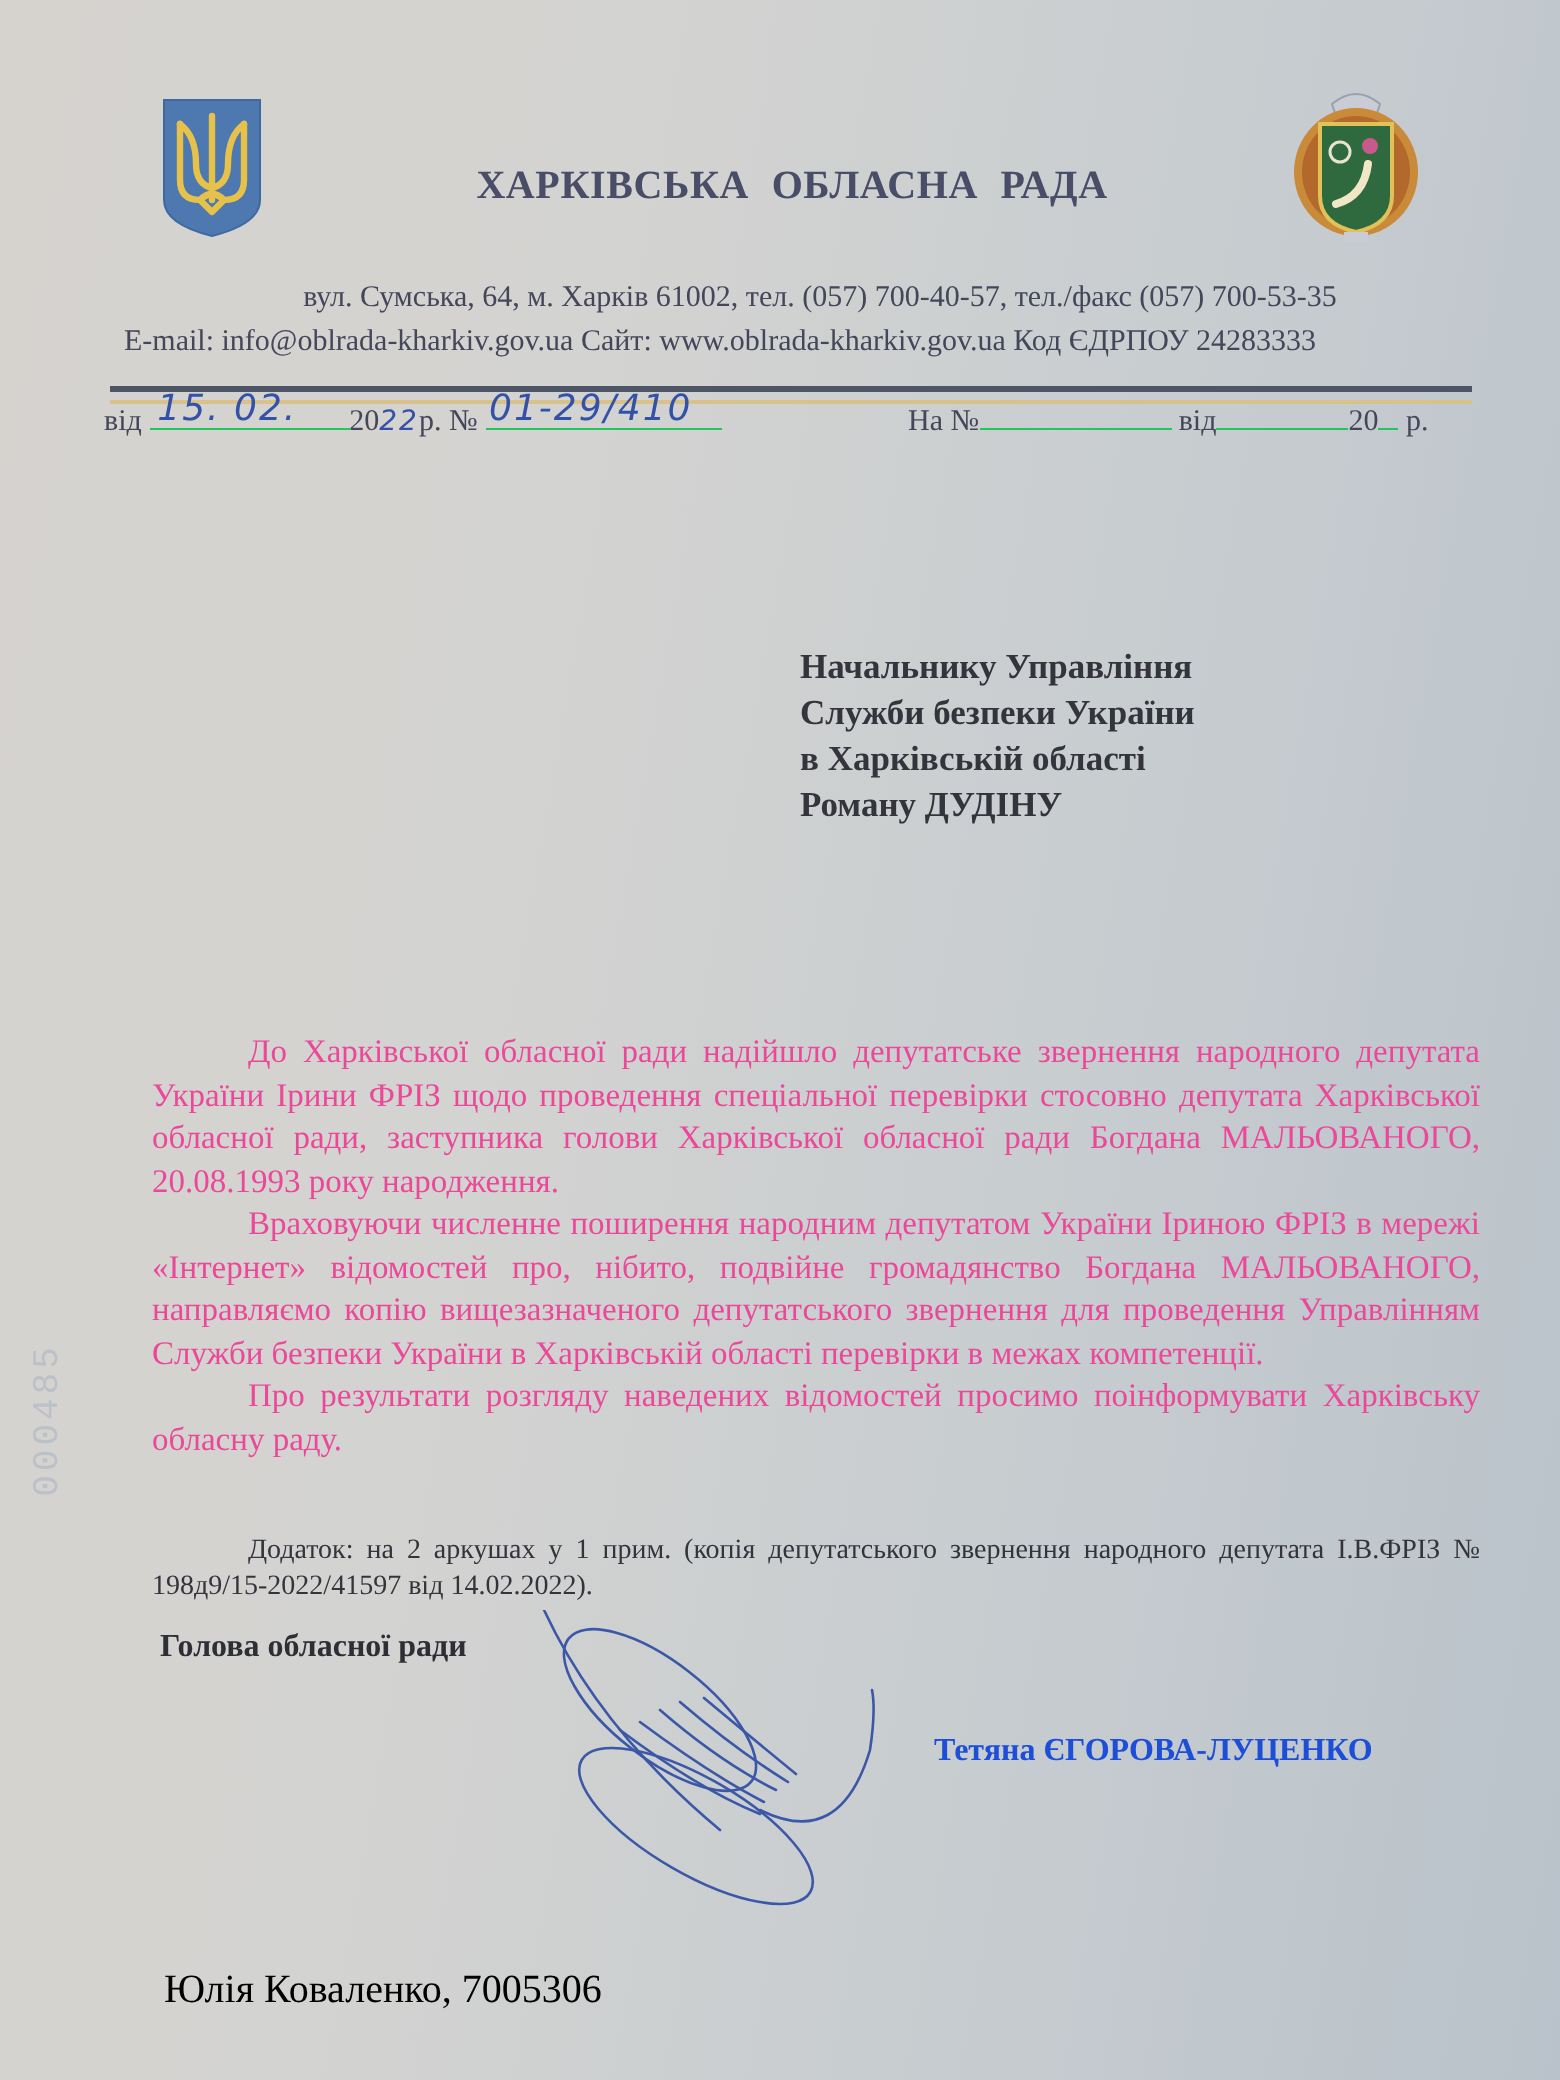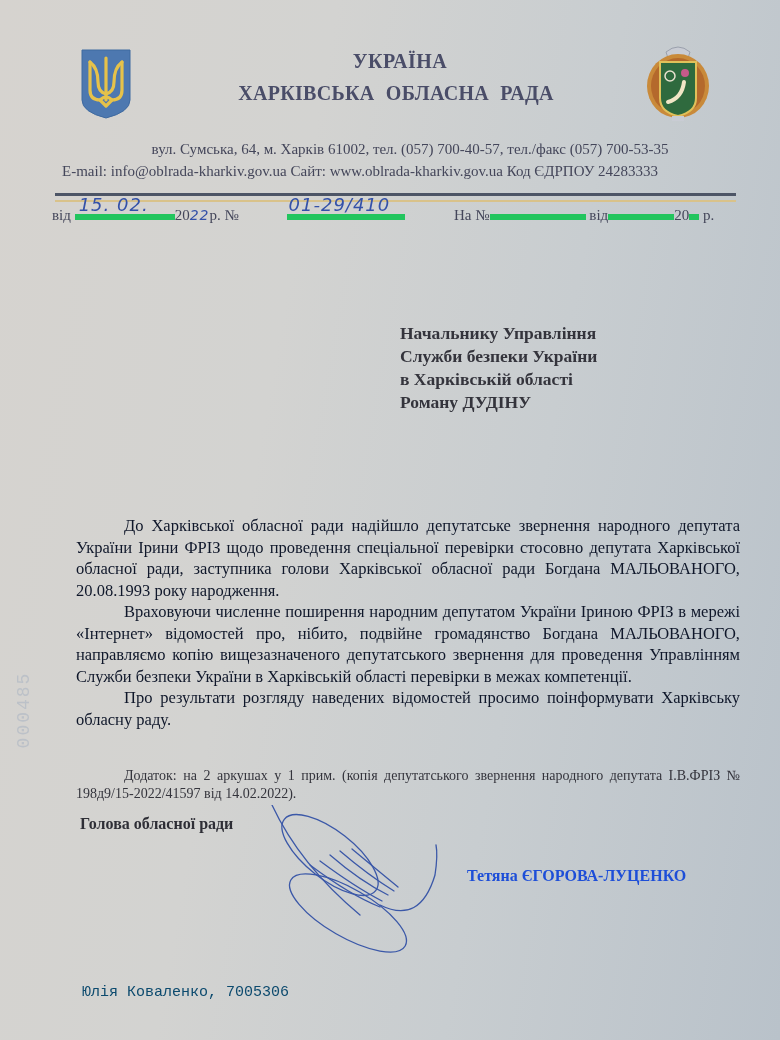--- a/index.html
+++ b/index.html
@@ -14,49 +14,48 @@
     .emblem-ua { left: 80px; top: 48px; width: 52px; height: 72px; }
     .emblem-kh { left: 644px; top: 42px; width: 68px; height: 80px; }
     .org-country { left: 0; width: 780px; top: 50px; text-align: center; font-weight: bold; font-size: 20px; color: #4a4d68; letter-spacing: 0.5px; padding-left: 20px; box-sizing: border-box;}
     .org-name { left: 0; width: 780px; top: 82px; text-align: center; font-weight: bold; font-size: 20px; color: #4a4d68; word-spacing: 6px; letter-spacing: 0.3px; padding-left: 12px; box-sizing: border-box;}
     .address { left: 0; width: 780px; top: 141px; text-align: center; font-size: 15px; color: #44465a; padding-left: 40px; box-sizing: border-box;}
     .contacts { left: 62px; top: 163px; font-size: 15px; color: #44465a; white-space: nowrap; }
     .rule-dark { left: 55px; top: 193px; width: 681px; height: 3px; background: #4d5566; }
     .rule-gold { left: 55px; top: 200px; width: 681px; height: 2px; background: #d9c28a; }
     .refline { top: 200px; font-size: 15px; color: #44465a; white-space: nowrap; }
     .hand { font-family: "DejaVu Sans", sans-serif; font-style: italic; color: #3451a8; font-size: 18px; letter-spacing: 1px; }
-    .blank { display: inline-block; border-bottom: 6px solid #22c55e; height: 14px; vertical-align: baseline; }
+    .blank { display: inline-block; border-bottom: 1px solid #22c55e; height: 14px; vertical-align: baseline; }
     .addressee { left: 400px; top: 322px; font-family: "Liberation Serif", serif; font-weight: bold; font-size: 17.5px; line-height: 23px; color: #34343c; }
     .salutation { left: 0; width: 780px; top: 474px; text-align: center; font-weight: bold; font-size: 16px; color: #2e2e36; padding-left: 28px; box-sizing: border-box;}
-    .body-text { left: 76px; width: 664px; top: 515px; font-size: 16.5px; line-height: 21.5px; text-align: justify; color: #0f172a; }
+    .body-text { left: 76px; width: 664px; top: 515px; font-size: 16.5px; line-height: 21.5px; text-align: justify; color: #ec4899; }
     .body-text p { margin: 0; text-indent: 48px; }
     .annex { left: 76px; width: 664px; top: 767px; font-size: 14px; line-height: 18px; text-align: justify; color: #34343c; }
     .annex p { margin: 0; text-indent: 48px; }
     .sign-title { left: 80px; top: 815px; font-weight: bold; font-size: 16px; color: #2e2e36; }
     .sign-name { left: 467px; top: 867px; font-weight: bold; font-size: 16px; color: #1d4ed8; }
     .signature { left: 270px; top: 805px; width: 200px; height: 160px; }
-    .executor { left: 82px; top: 984px; font-size: 15px; color: #0c4a6e; font-family: Liberation Mono, monospace; }
+    .executor { left: 82px; top: 984px; font-size: 20px; color: #000000; }
     .reg-stamp-wrap { left: -14px; top: 700px; transform: rotate(-90deg); font-family: "Liberation Mono", monospace; font-size: 18px; color: #bcc1c8; letter-spacing: 2px; white-space: nowrap; }
   </style>
 </head>
 <body>
 
 <div class="page">
 
   <svg class="abs emblem-ua" viewBox="0 0 52 72">
     <path d="M2 2 H50 V52 Q50 64 26 70 Q2 64 2 52 Z" fill="#4d78b0" stroke="#3f6aa0" stroke-width="1"></path>
     <g fill="none" stroke="#e6c24a" stroke-width="3.2" stroke-linecap="round" stroke-linejoin="round">
       <path d="M26 10 V52"></path>
       <path d="M10 14 V42 Q10 52 20 52 L26 58 L32 52 Q42 52 42 42 V14"></path>
       <path d="M10 14 Q18 20 18 34 Q18 44 26 46 Q34 44 34 34 Q34 20 42 14"></path>
       <path d="M20 52 Q26 46 32 52"></path>
     </g>
   </svg>
 
-  <div class="abs org-country">УКРАЇНА</div>
   <div class="abs org-name">ХАРКІВСЬКА ОБЛАСНА РАДА</div>
 
   <svg class="abs emblem-kh" viewBox="0 0 68 80">
     <path d="M22 10 Q34 0 46 10 L44 16 H24 Z" fill="#c9ccd4" stroke="#9aa0ac" stroke-width="1"></path>
     <ellipse cx="34" cy="44" rx="31" ry="32" fill="#c98a3a"></ellipse>
     <ellipse cx="34" cy="44" rx="27" ry="28" fill="#b4692c"></ellipse>
     <path d="M16 20 H52 V56 Q52 70 34 74 Q16 70 16 56 Z" fill="#2f6a3e" stroke="#e0c15a" stroke-width="2"></path>
     <path d="M24 60 Q38 56 40 40" fill="none" stroke="#f1e6c6" stroke-width="4" stroke-linecap="round"></path>
     <circle cx="26" cy="34" r="5" fill="none" stroke="#e9e3d0" stroke-width="1.5"></circle>
     <circle cx="41" cy="31" r="4" fill="#c75a8a"></circle>
@@ -68,21 +67,21 @@
 
   <div class="abs rule-dark"></div>
   <div class="abs rule-gold"></div>
 
   <div class="abs refline" style="left:52px;">
     <span>від</span>
     <span class="blank" style="width:100px; position:relative;">
       <span class="hand" style="position:absolute; left:4px; top:-6px;">15. 02.</span>
     </span><span>20</span><span class="hand" style="font-size:14px;">22</span><span>р.</span>
     <span>№</span>
-    <span class="blank" style="width:118px; position:relative;margin-left:44px;">
+    <span class="blank" style="width:118px; position:relative;">
       <span class="hand" style="position:absolute; left:2px; top:-6px;">01-29/410</span>
     </span>
   </div>
 
   <div class="abs refline" style="left:454px;">
     <span>На №</span><span class="blank" style="width:96px;"></span>
     <span>від</span><span class="blank" style="width:66px;"></span><span>20</span><span class="blank" style="width:10px;"></span>
     <span>р.</span>
   </div>
 

